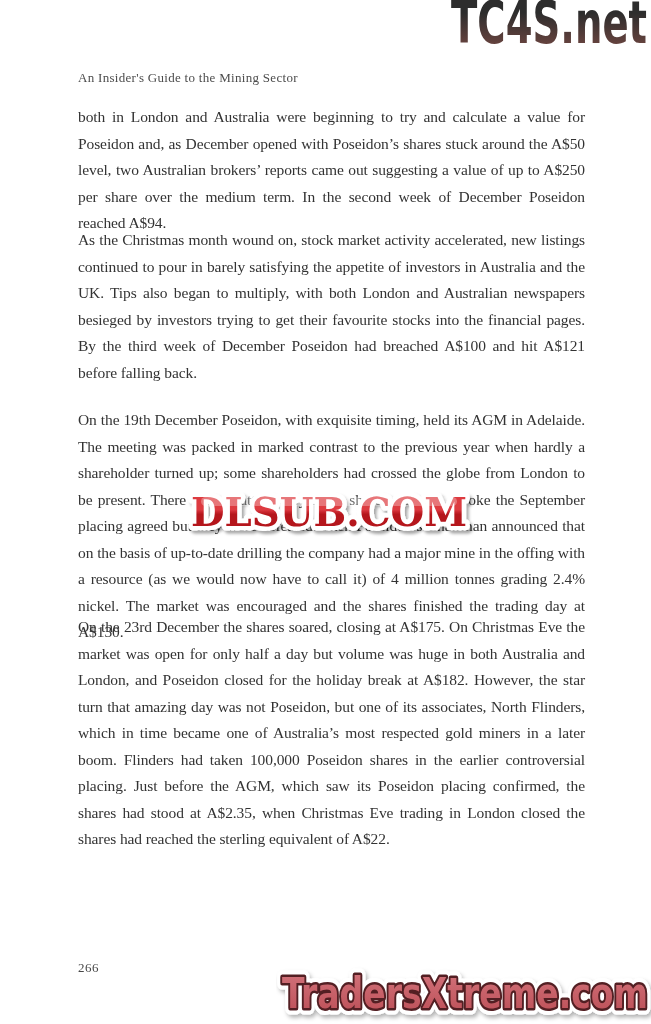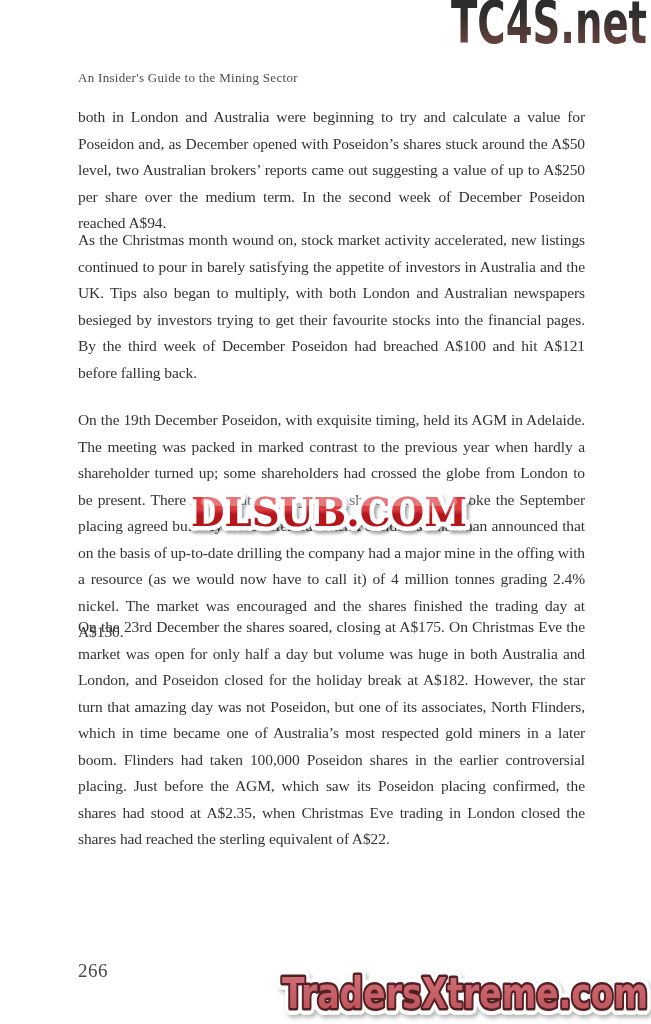--- a/index.html
+++ b/index.html
@@ -18,21 +18,21 @@
     font-size:15.5px; line-height:26.5px; color:#333333;
     letter-spacing:-0.1px;
     text-align:justify;
   }
   #para-1 { top:104px; }
   #para-2 { top:227px; }
   #para-3 { top:407px; }
   #para-4 { top:614px; }
   .folio {
     position:absolute; left:78px; top:960px;
-    font-size:19px; color:#474747; letter-spacing:0.5px;
+    font-size:13px; color:#474747; letter-spacing:0.5px;
   }
   .wm-tc4s   { position:absolute; top:-3px;  right:1px;  }
   .wm-dlsub  { position:absolute; left:183px; top:485px; }
   .wm-traders{ position:absolute; left:276px; top:964px; }
   svg text { font-family:"DejaVu Sans", sans-serif; }
   svg .serifwm { font-family:"DejaVu Serif", serif; }
 </style>
 </head>
 <body>
 

